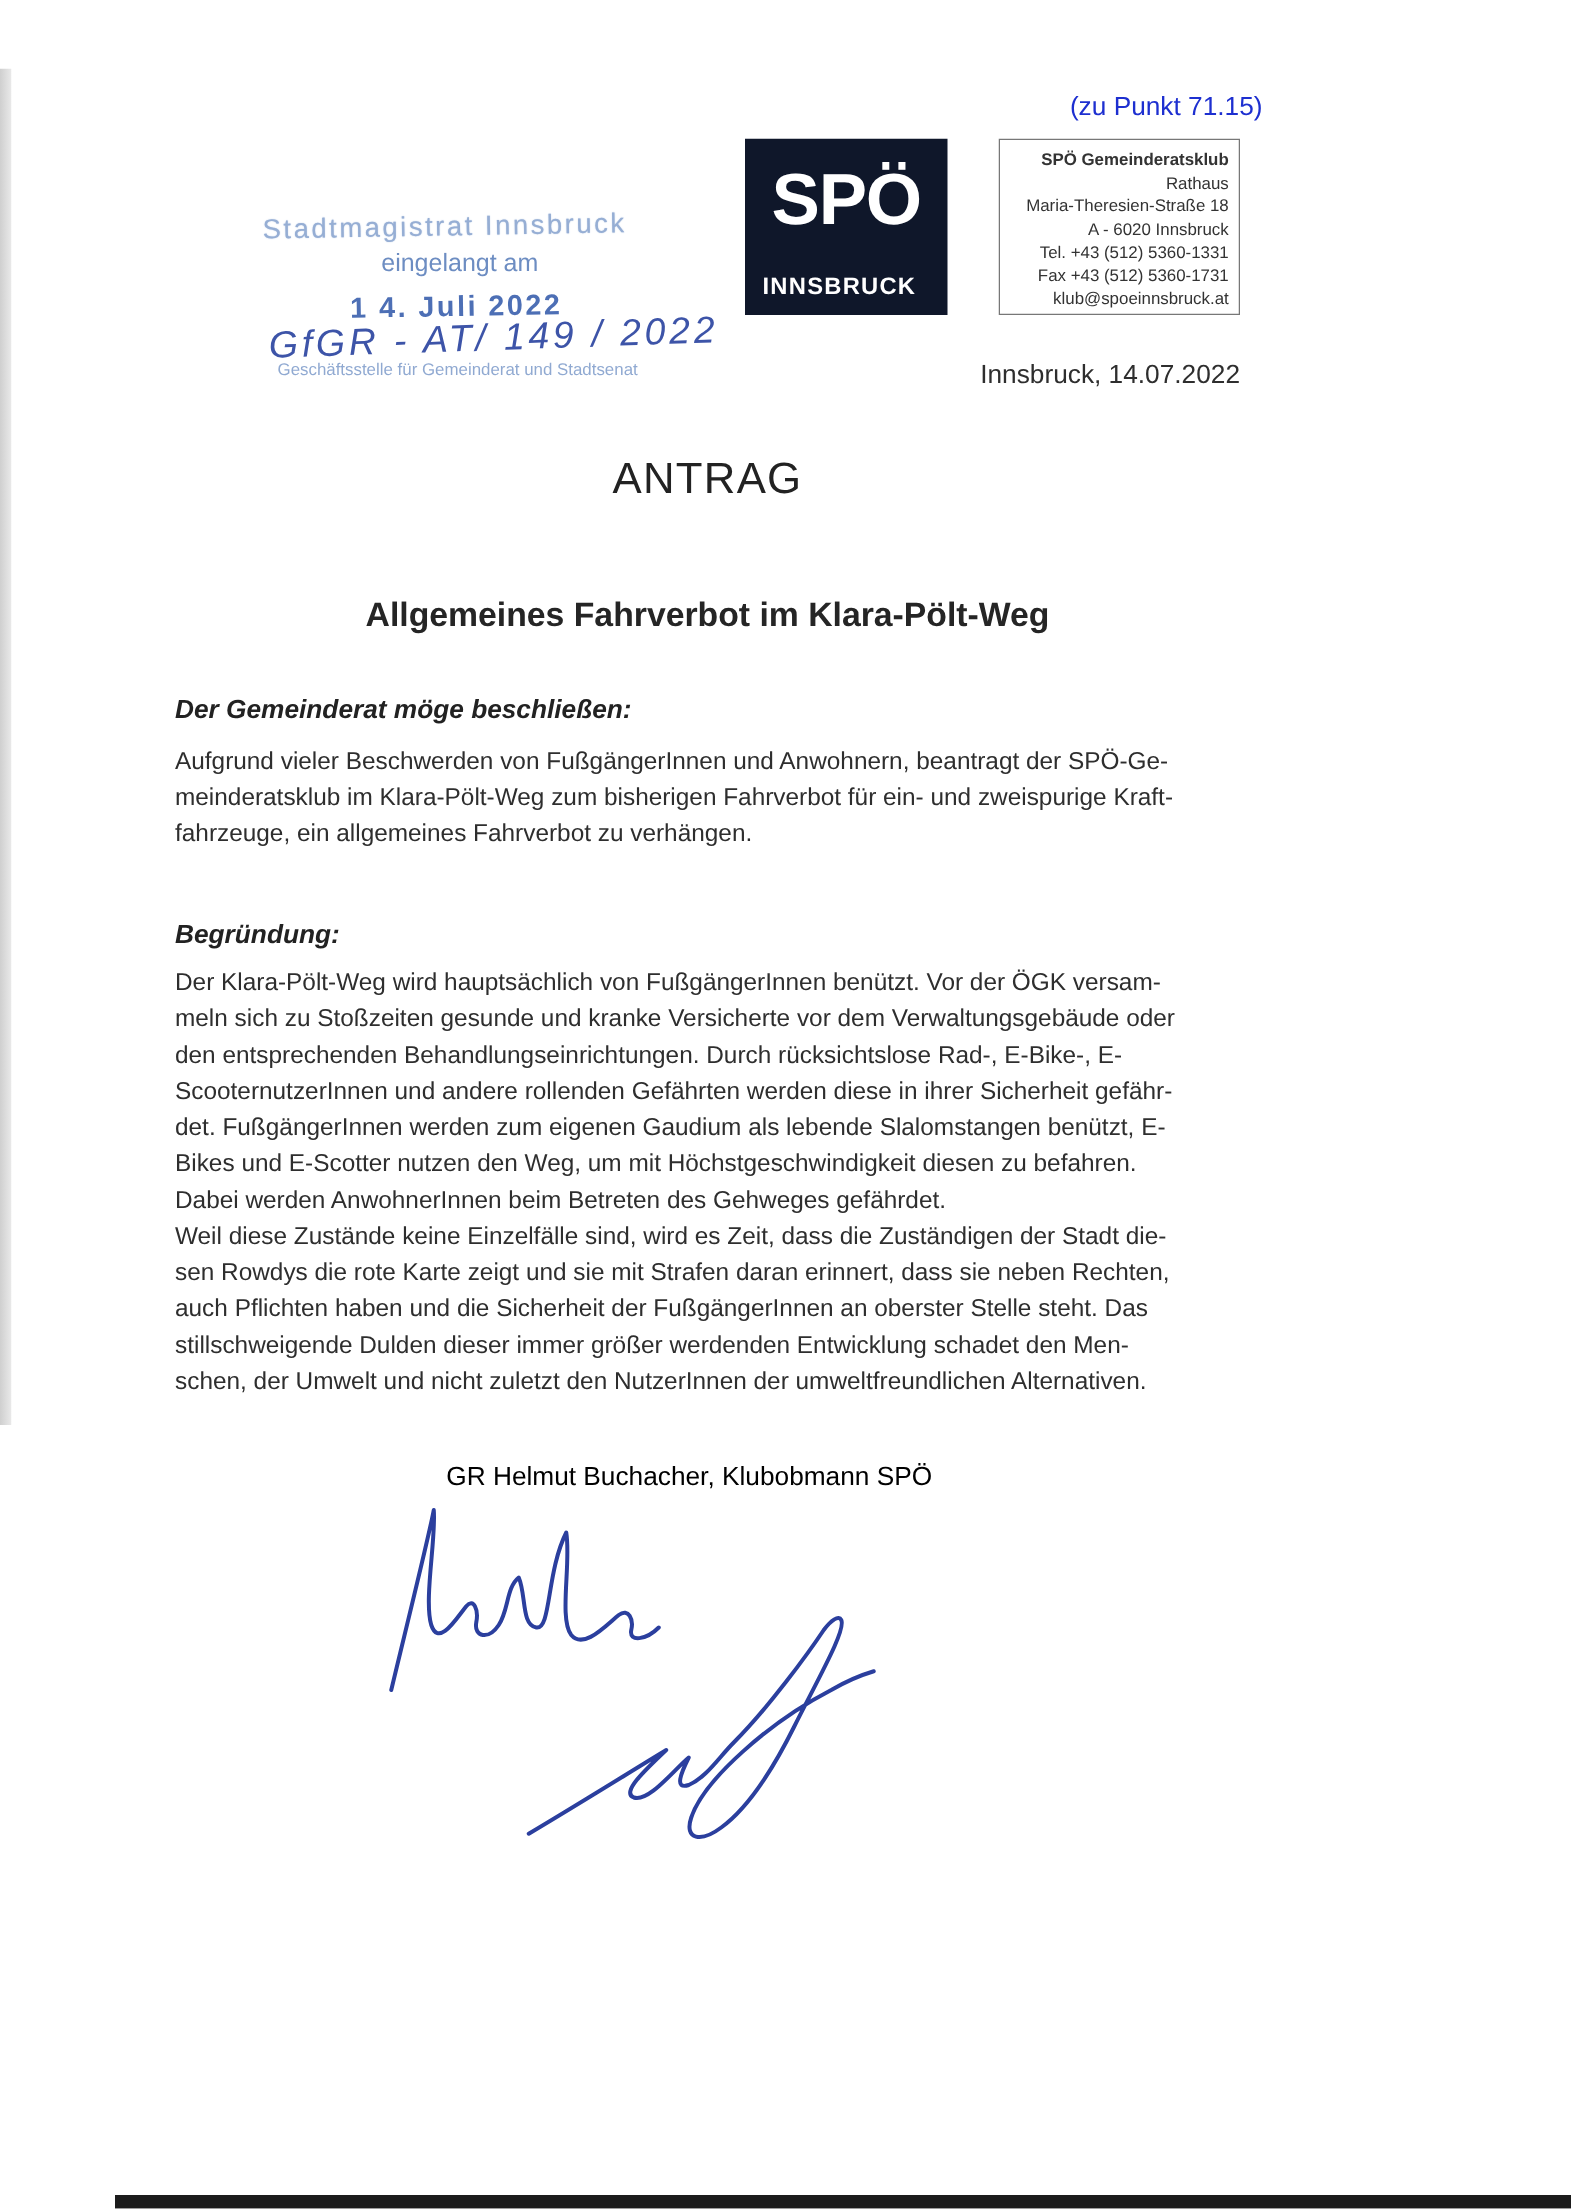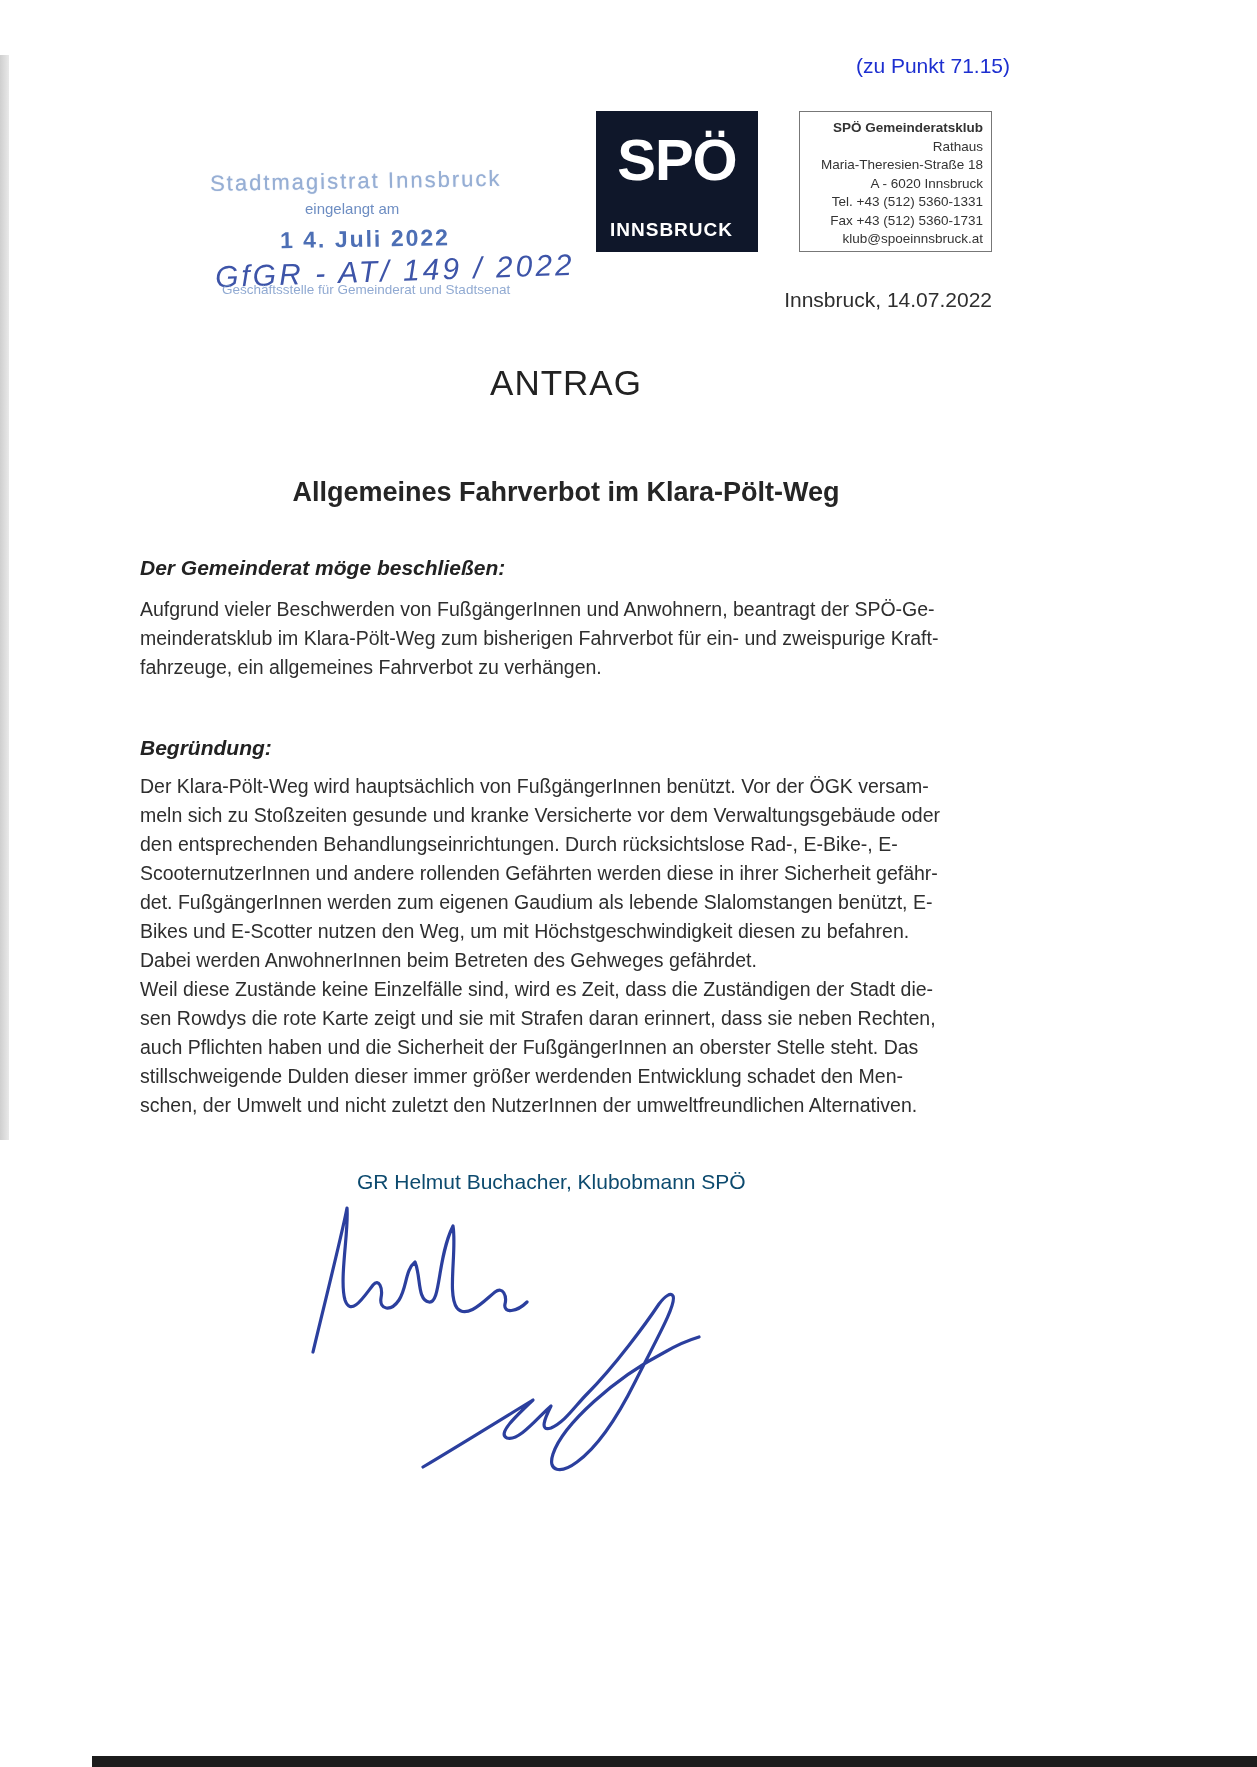--- a/index.html
+++ b/index.html
@@ -24,38 +24,38 @@
   }
   .scan-edge-bottom {
     position: absolute;
     left: 92px; right: 0; bottom: 0;
     height: 11px;
     background: #1c1c1c;
   }
 
   .ref-note {
     position: absolute;
-    top: 54px; right: 247px;
+    top: 74px; right: 247px;
     font-size: 21px;
     color: #1d2fd0;
   }
 
   
   .stamp { position: absolute; left: 210px; top: 168px; width: 330px; }
   .stamp-authority {
     font-size: 22px;
     color: #7d9bca;
     letter-spacing: 2px;
     opacity: 0.8;
     text-shadow: 0 0 1px #9db4d8;
     transform: rotate(-1deg);
   }
   .stamp-received {
     margin: 6px 0 4px 95px;
-    font-size: 15px;
+    font-size: 20px;
     color: #6d8dc2;
   }
   .stamp-date {
     margin: 8px 0 0 70px;
     font-size: 23px;
     font-weight: bold;
     color: #4d6fb5;
     letter-spacing: 2px;
     transform: rotate(-1deg);
   }
@@ -159,21 +159,21 @@
     color: #2e2e2e;
     white-space: pre-line;
   }
   .para-motion { top: 595px; }
   .para-justification { top: 772px; }
 
   .signatory {
     position: absolute;
     left: 357px; top: 1170px;
     font-size: 21px;
-    color: #0c4a6e;
+    color: #000000;
   }
 
   .sig { position: absolute; }
   .sig svg { display: block; }
   .sig-1 { left: 295px; top: 1200px; }
   .sig-2 { left: 415px; top: 1282px; }
 </style>
 </head>
 <body>
 

